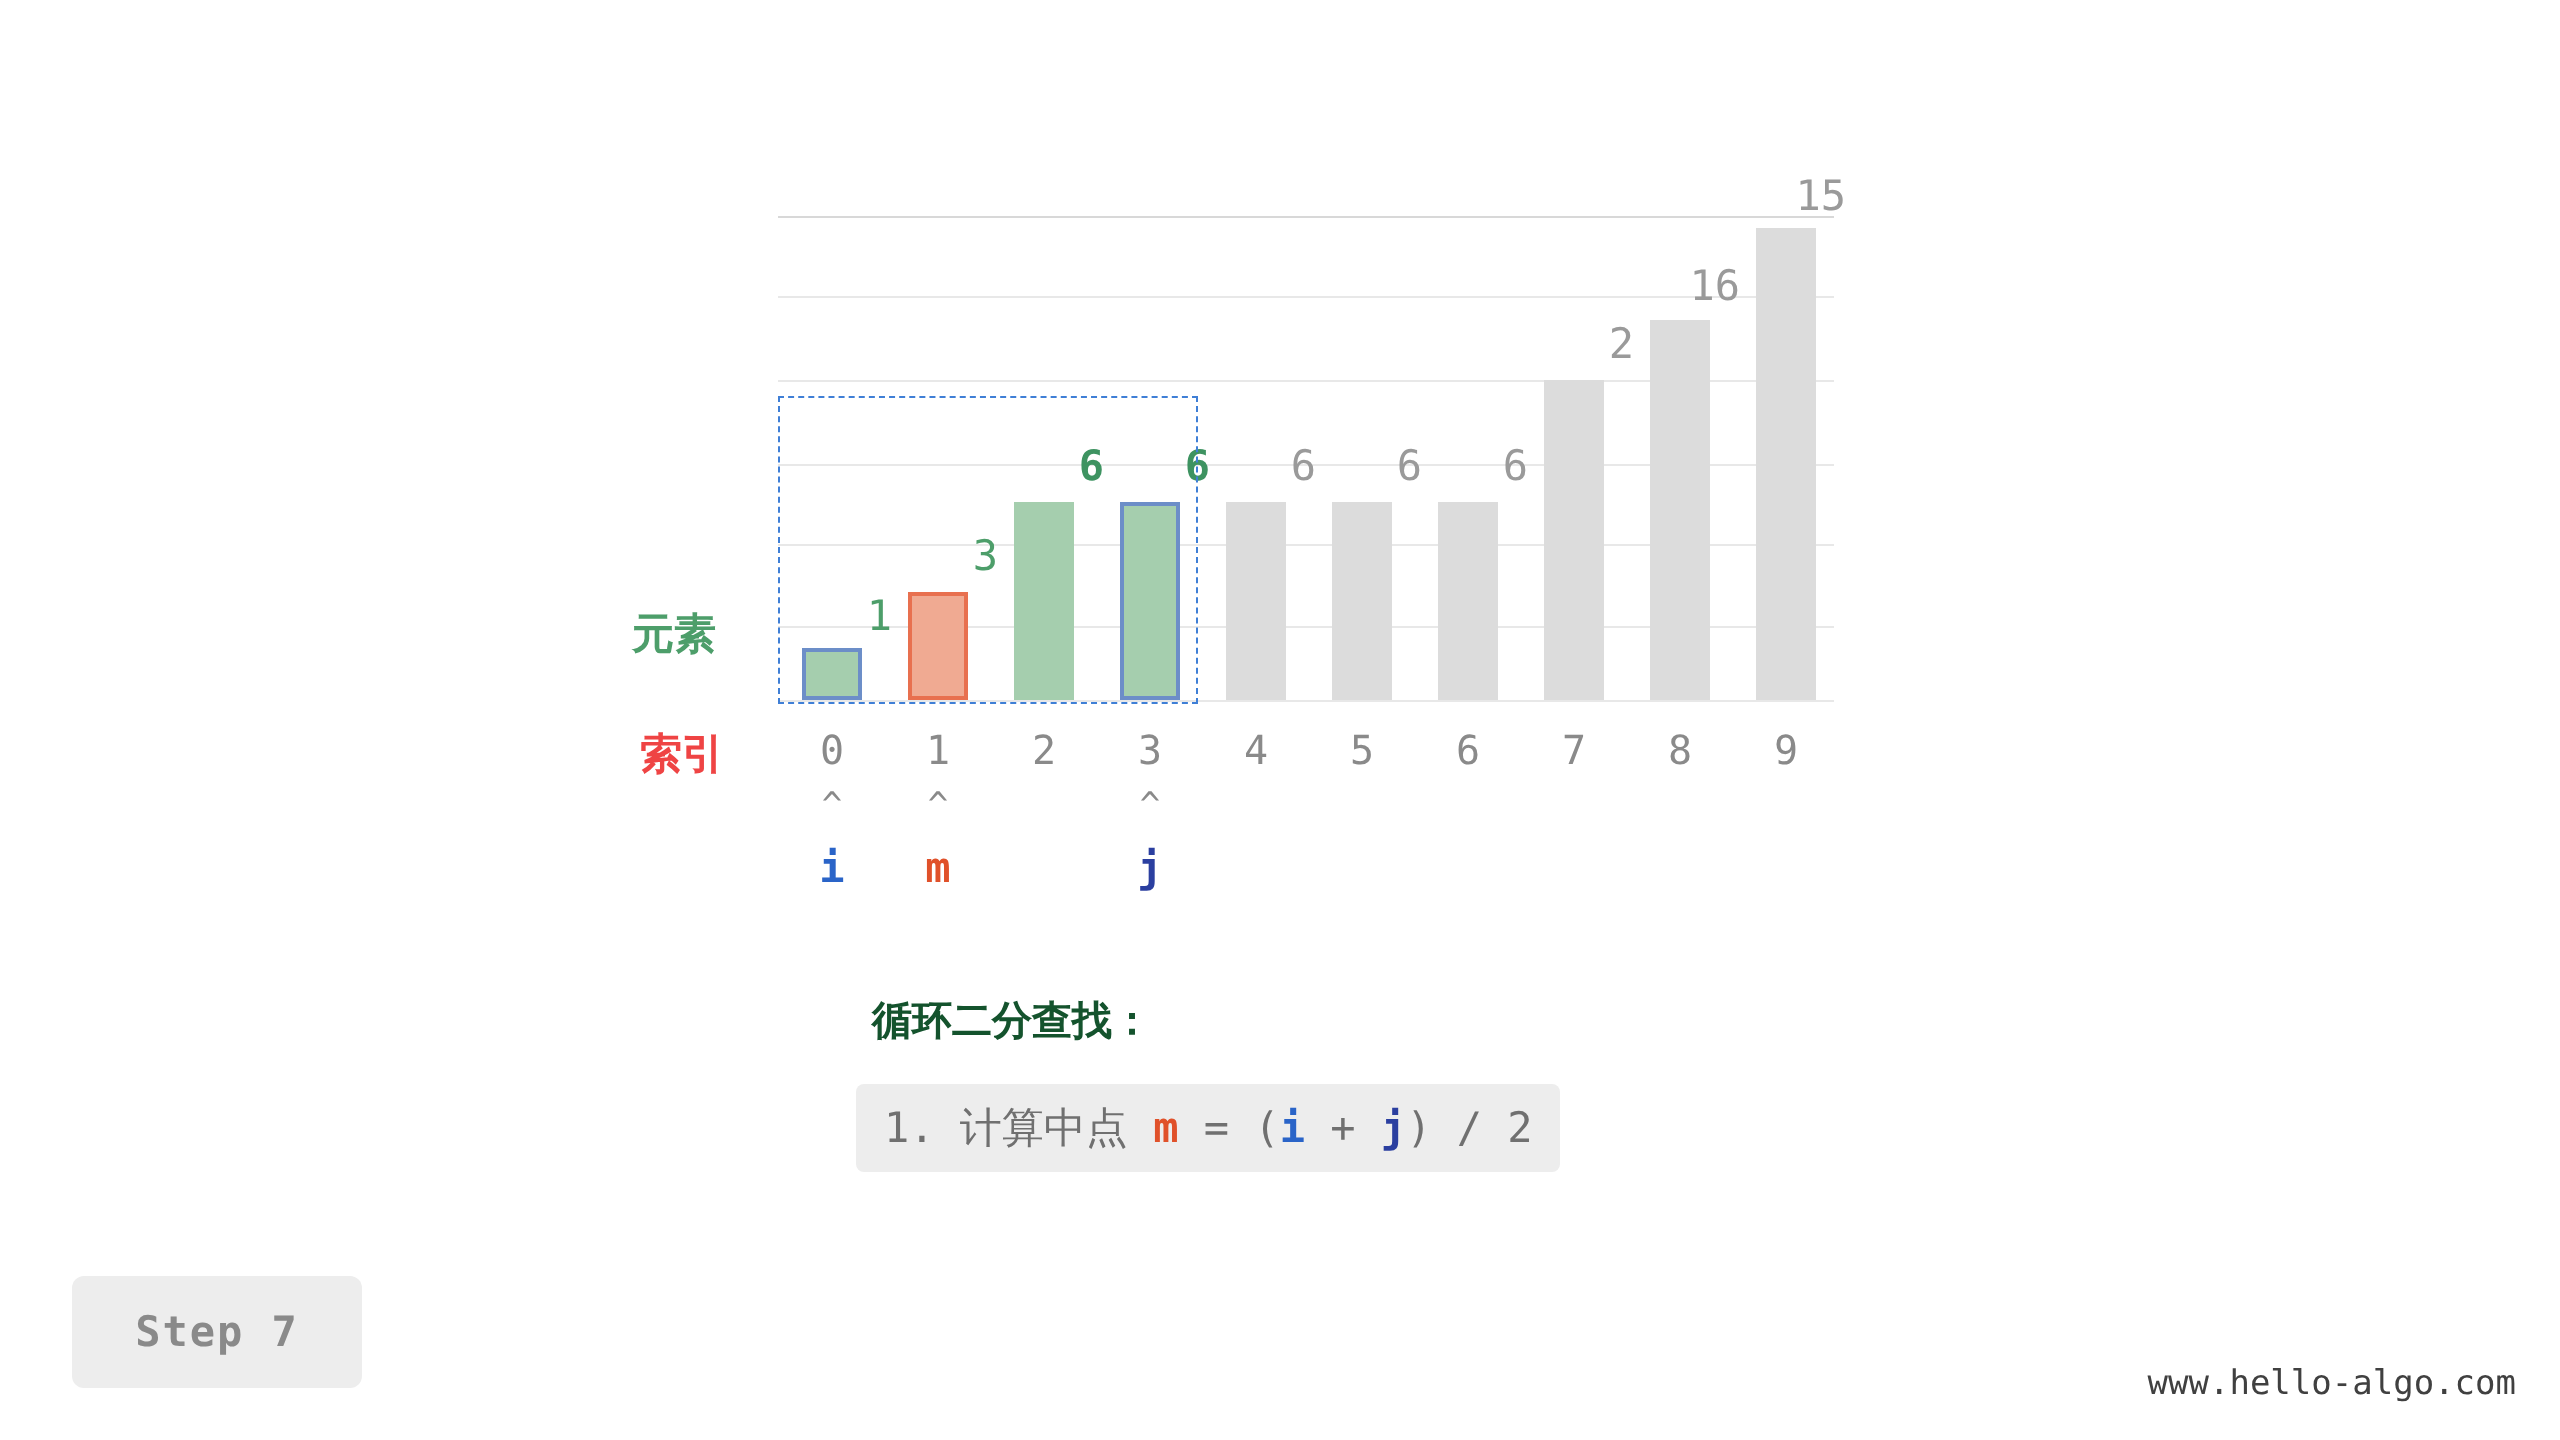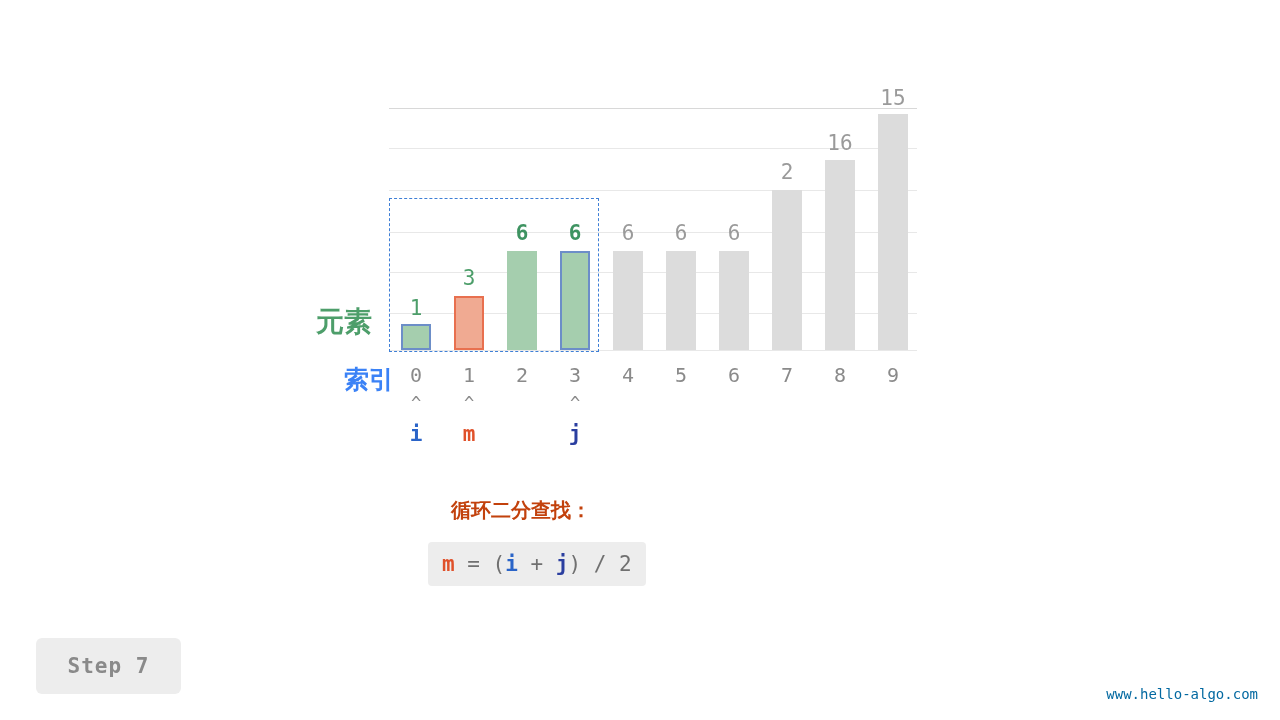--- a/index.html
+++ b/index.html
@@ -49,21 +49,21 @@
     box-sizing: border-box;
   }
   .bar.blue-outline {
     border: 2px solid #6c8ec8;
     box-sizing: border-box;
   }
 
   .bar-label {
     position: absolute;
     width: 60px;
-    text-align: center;
+    text-align: right;
     font-size: 21px;
     color: #9a9a9a;
     font-family: "DejaVu Sans Mono", monospace;
   }
   .bar-label.green {
     color: #4d9e6a;
   }
   .bar-label.green-bold {
     color: #3e9361;
     font-weight: bold;
@@ -101,55 +101,54 @@
   }
   .ptr.i { color: #2a64c8; }
   .ptr.m { color: #e0512a; }
   .ptr.j { color: #2b3fa0; }
 
   
   #elem-title {
     position: absolute;
     left: 316px;
     top: 303px;
-    font-size: 28px;
+    font-size: 21px;
     font-weight: bold;
     color: #4d9e6a;
     font-family: "DejaVu Sans", sans-serif;
   }
   #index-title {
     position: absolute;
     left: 320px;
     top: 363px;
-    font-size: 25px;
-    font-weight: bold;
-    color: #3b82f6;
-    font-family: "DejaVu Sans", sans-serif;
-    margin-left: 24px;
+    font-size: 21px;
+    font-weight: bold;
+    color: #ef4444;
+    font-family: "DejaVu Sans", sans-serif;
   }
 
   
   #selection-box {
     position: absolute;
     left: 389px;
     top: 198px;
     width: 210px;
     height: 154px;
     border: 1.5px dashed #3f7fd6;
     box-sizing: border-box;
   }
 
   
   #caption-title {
     position: absolute;
-    left: 451px;
+    left: 436px;
     top: 497px;
     font-size: 20px;
     font-weight: bold;
-    color: #c2410c;
+    color: #14532d;
     font-family: "DejaVu Sans", sans-serif;
   }
   #code-box {
     position: absolute;
     left: 428px;
     top: 542px;
     height: 44px;
     background: #ededed;
     border-radius: 4px;
     display: flex;
@@ -182,22 +181,22 @@
     color: #8a8a8a;
     letter-spacing: 1px;
   }
 
   
   #watermark {
     position: absolute;
     right: 22px;
     bottom: 18px;
     font-family: "DejaVu Sans Mono", monospace;
-    font-size: 14px;
-    color: #0369a1;
+    font-size: 17px;
+    color: #404040;
   }
 </style>
 </head>
 <body>
 
 <div id="chart-area">
 
   <div class="gridline top" style="top:8px;"></div>
   <div class="gridline" style="top:48px;"></div>
   <div class="gridline" style="top:90px;"></div>
@@ -248,17 +247,17 @@
 <div class="caret" style="left:386px;">^</div>
 <div class="caret" style="left:439px;">^</div>
 <div class="caret" style="left:545px;">^</div>
 
 <div class="ptr i" style="left:386px;">i</div>
 <div class="ptr m" style="left:439px;">m</div>
 <div class="ptr j" style="left:545px;">j</div>
 
 <div id="caption-title">循环二分查找：</div>
 
-<div id="code-box"><span class="v-m">m</span><span> = (</span><span class="v-i">i</span><span> + </span><span class="v-j">j</span><span>) / 2</span></div>
+<div id="code-box"><span>1. 计算中点 </span><span class="v-m">m</span><span> = (</span><span class="v-i">i</span><span> + </span><span class="v-j">j</span><span>) / 2</span></div>
 
 <div id="step-badge">Step 7</div>
 
 <div id="watermark">www.hello-algo.com</div>
 
 </body></html>

